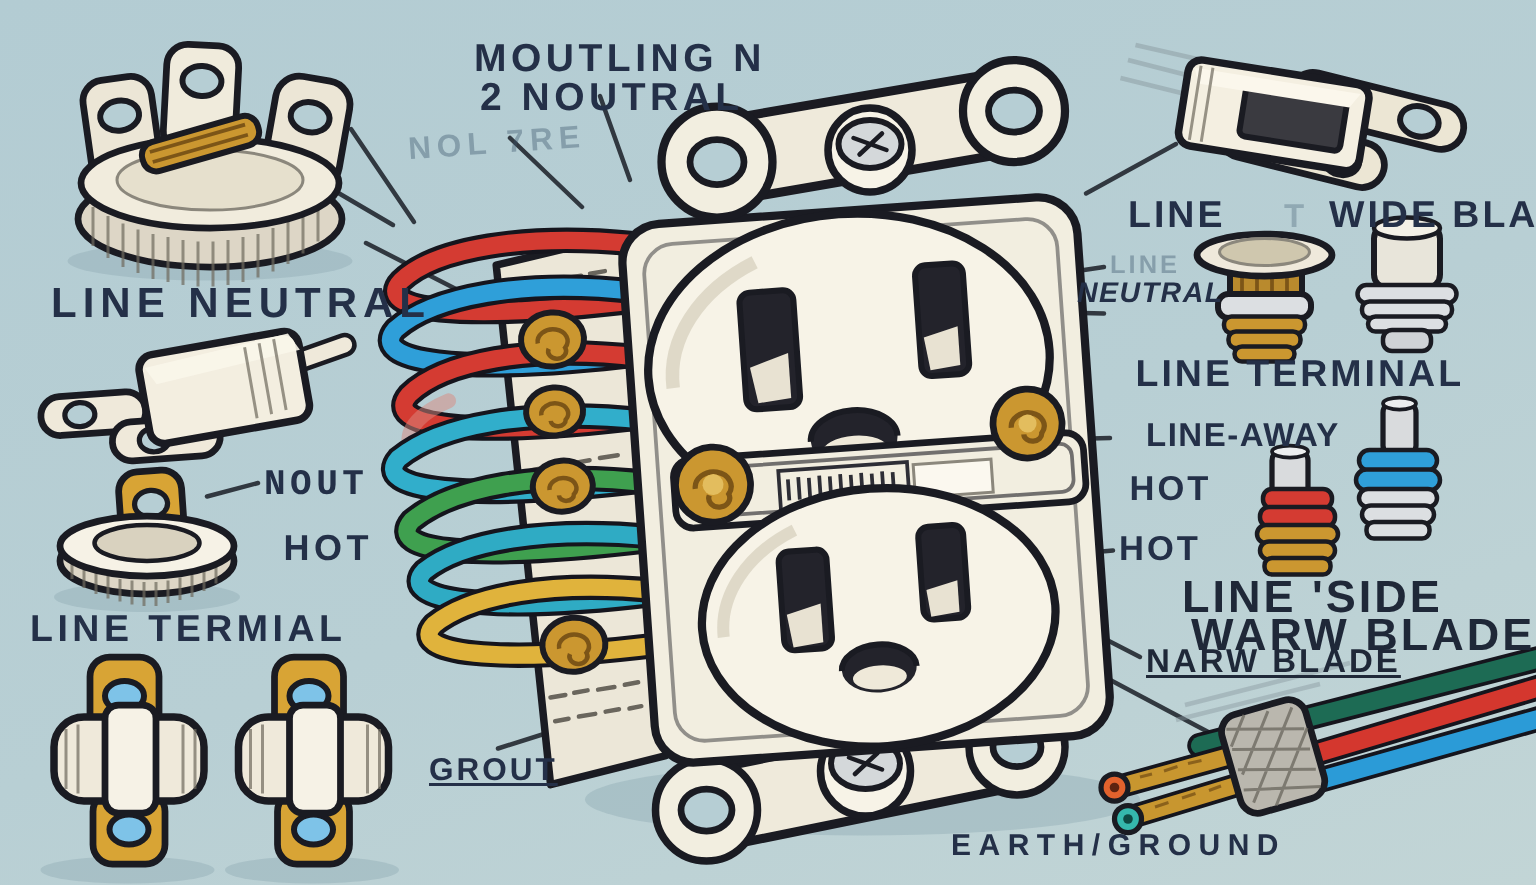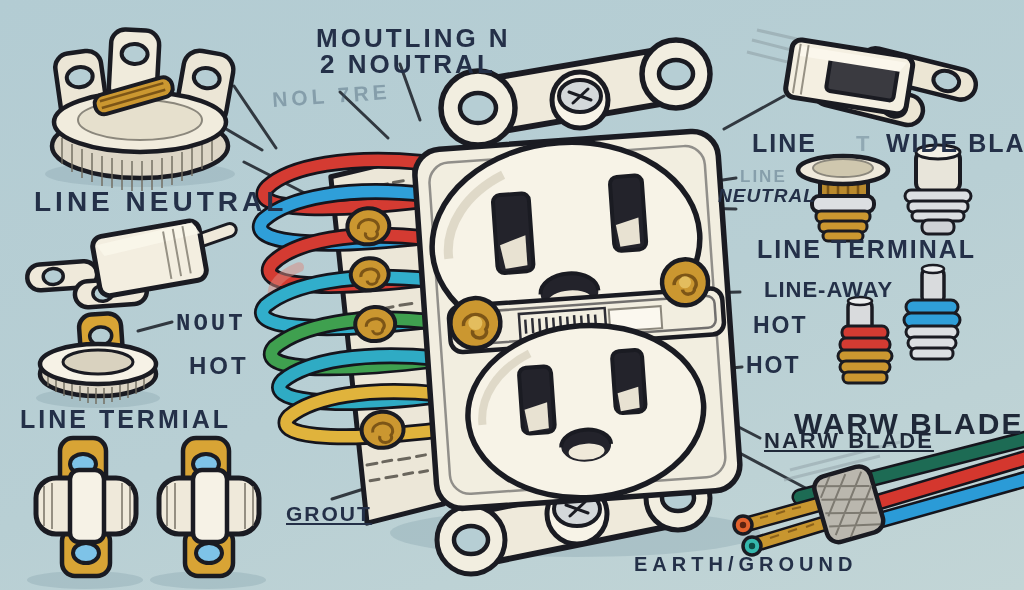--- a/index.html
+++ b/index.html
@@ -350,17 +350,18 @@
 
   <div class="label" style="left:752px; top:130px; font-size:25px; letter-spacing:2px;">LINE</div>
   <div class="label faded" style="left:856px; top:132px; font-size:22px; opacity:.3;">T</div>
   <div class="label" style="left:886px; top:130px; font-size:25px; letter-spacing:2px;">WIDE BLADE</div>
   <div class="label faded" style="left:740px; top:168px; font-size:17px; letter-spacing:2px;">LINE</div>
   <div class="label" style="left:718px; top:186px; font-size:19px; letter-spacing:1px;font-style:italic;">NEUTRAL</div>
   <div class="label" style="left:757px; top:236px; font-size:25px; letter-spacing:2px;">LINE TERMINAL</div>
   <div class="label" style="left:744px; top:278px; font-size:22px; letter-spacing:1px;margin-left:20px;">LINE-AWAY</div>
   <div class="label" style="left:753px; top:313px; font-size:23px; letter-spacing:2px;">HOT</div>
   <div class="label" style="left:746px; top:353px; font-size:23px; letter-spacing:2px;">HOT</div>
+  <div class="label heavy" style="left:788px; top:382px; font-size:30px; letter-spacing:2px;">LINE 'SIDE</div>
   <div class="label heavy" style="left:794px; top:407px; font-size:30px; letter-spacing:2px;text-align:center;">WARW BLADE</div>
   <div class="label heavy" style="left:764px; top:429px; font-size:22px; letter-spacing:2px;text-decoration:underline;">NARW BLADE</div>
   <div class="label" style="left:634px; top:553px; font-size:20px; letter-spacing:5px;">EARTH/GROUND</div>
 
 </div>
 
 </body></html>

